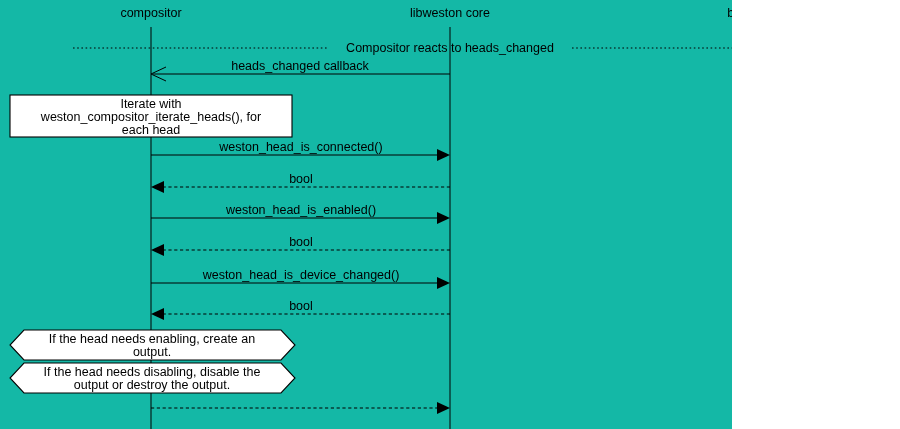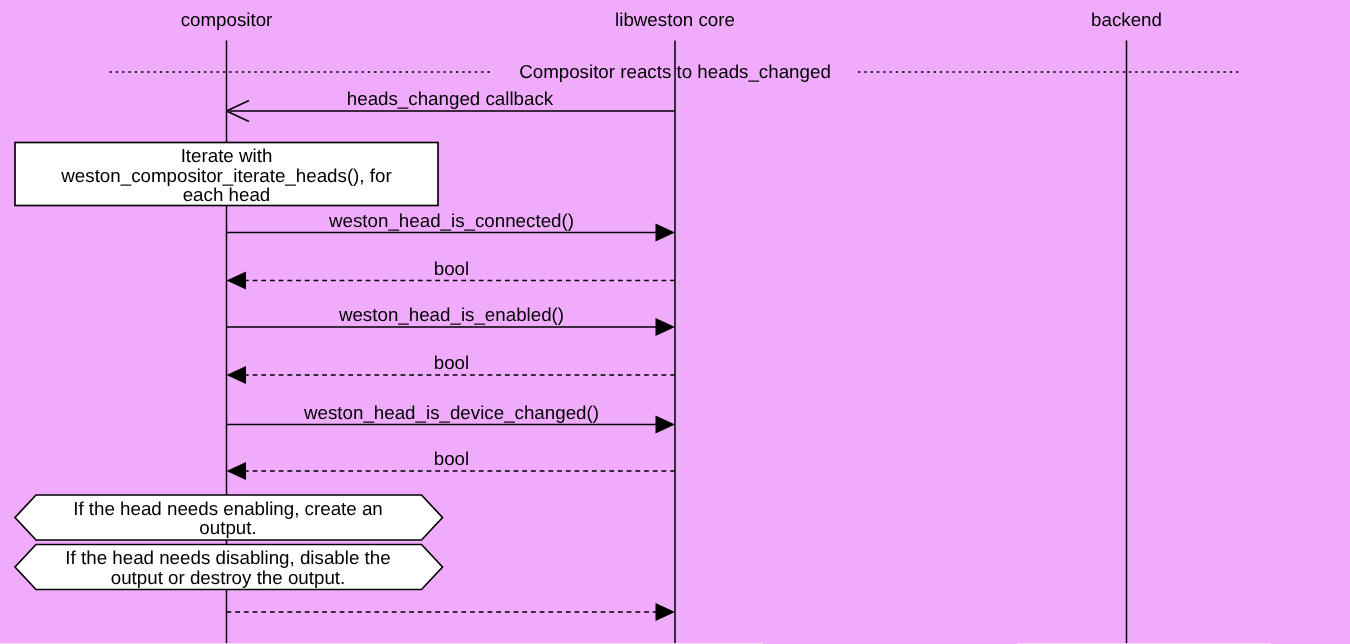--- a/index.html
+++ b/index.html
@@ -2,23 +2,23 @@
 <html><head>
 <meta charset="utf-8">
 <style>
   html, body {
     margin: 0;
     padding: 0;
     background: #ffffff;
   }
   #diagram-root {
     position: relative;
-    width: 900px;
+    width: 732px;
     height: 429px;
-    background: #f0abfc;
+    background: #14b8a6;
     font-family: "Liberation Sans", sans-serif;
     overflow: hidden;
   }
   svg.seq-canvas {
     position: absolute;
     top: 0;
     left: 0;
     width: 900px;
     height: 429px;
   }

